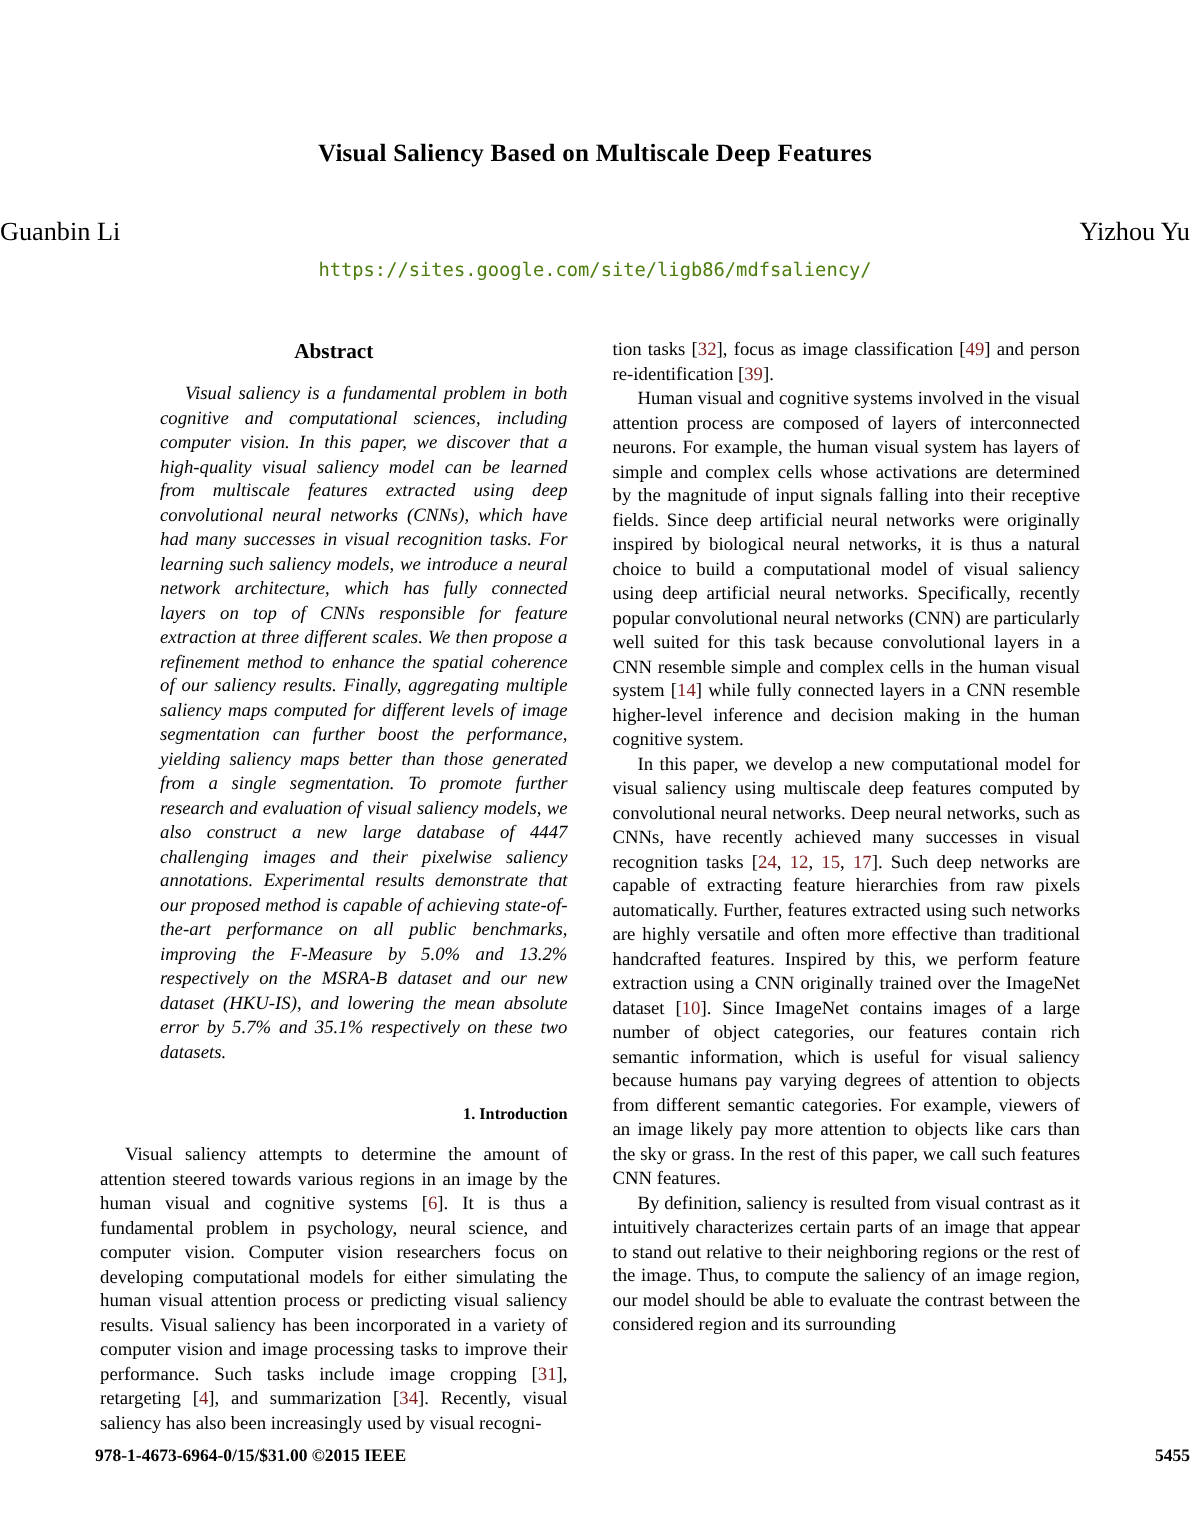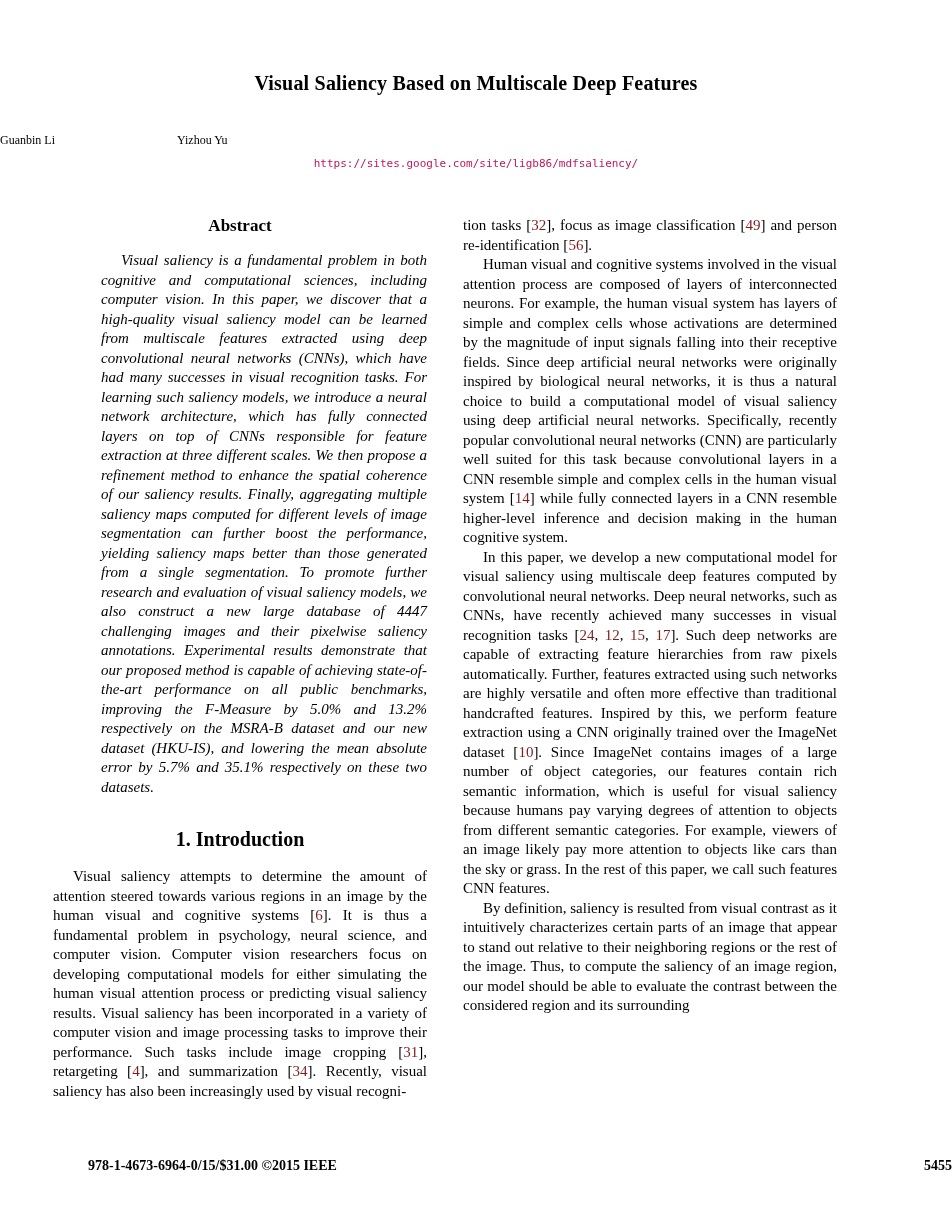--- a/index.html
+++ b/index.html
@@ -7,65 +7,65 @@
     position: relative;
     width: 952px;
     height: 1232px;
     margin: 0 auto;
     background: #ffffff;
     font-family: "Liberation Serif", "DejaVu Serif", serif;
     color: #000000;
     overflow: hidden;
   }
   .title {
-    margin-top: 72px;
+    margin-top: 112px;
     text-align: center;
     font-size: 20px;
     font-weight: bold;
     letter-spacing: 0.2px;
   }
   .authors-row {
     margin-top: 38px;
     display: flex;
-    justify-content: flex-start;
+    justify-content: space-between;
     gap: 122px;
-    font-size: 12px;
+    font-size: 21px;
   }
   .affiliation {
     margin-top: 5px;
     text-align: center;
     font-size: 16.5px;
   }
   .paper-url {
     margin-top: 9px;
     text-align: center;
     font-family: "DejaVu Sans Mono", "Liberation Mono", monospace;
-    font-size: 11px;
-    color: #be185d;
+    font-size: 15px;
+    color: #4d7c0f;
     text-decoration: none;
     display: block;
   }
   .columns {
     margin-top: 46px;
-    padding: 0 53px;
+    padding: 0 80px;
     display: flex;
     gap: 36px;
     align-items: flex-start;
   }
   .col { width: 374px; }
   .abstract-heading {
     margin: 0 0 15px 0;
     text-align: center;
     font-size: 17px;
     font-weight: bold;
   }
   .section-heading {
     margin: 31px 0 16px 0;
-    text-align: center;
-    font-size: 20px;
+    text-align: right;
+    font-size: 13px;
     font-weight: bold;
   }
   p.body-par {
     margin: 0;
     font-size: 15px;
     line-height: 19.5px;
     text-align: justify;
     text-indent: 20px;
   }
   p.noindent { text-indent: 0; }
@@ -75,21 +75,21 @@
   .footer {
     position: absolute;
     top: 1158px;
     left: 0;
     width: 100%;
     font-size: 14px;
     font-weight: bold;
   }
   .footer .copyright {
     position: absolute;
-    left: 88px;
+    left: 76px;
     top: 0;
     white-space: nowrap;
   }
   .footer .pagenum {
     width: 100%;
     text-align: right;
   }
 </style>
 </head>
 <body>
@@ -110,21 +110,21 @@
 
     <div class="col">
       <h2 class="abstract-heading">Abstract</h2>
       <p class="body-par abstract-par"><span>Visual saliency is a fundamental problem in both cognitive and computational sciences, including computer vision. In this paper, we discover that a high-quality visual saliency model can be learned from multiscale features extracted using deep convolutional neural networks (CNNs), which have had many successes in visual recognition tasks. For learning such saliency models, we introduce a neural network architecture, which has fully connected layers on top of CNNs responsible for feature extraction at three different scales. We then propose a refinement method to enhance the spatial coherence of our saliency results. Finally, aggregating multiple saliency maps computed for different levels of image segmentation can further boost the performance, yielding saliency maps better than those generated from a single segmentation. To promote further research and evaluation of visual saliency models, we also construct a new large database of 4447 challenging images and their pixelwise saliency annotations. Experimental results demonstrate that our proposed method is capable of achieving state-of-the-art performance on all public benchmarks, improving the F-Measure by 5.0% and 13.2% respectively on the MSRA-B dataset and our new dataset (HKU-IS), and lowering the mean absolute error by 5.7% and 35.1% respectively on these two datasets.</span></p>
 
       <h3 class="section-heading">1. Introduction</h3>
       <p class="body-par"><span>Visual saliency attempts to determine the amount of attention steered towards various regions in an image by the human visual and cognitive systems [</span><span class="cite">6</span><span>]. It is thus a fundamental problem in psychology, neural science, and computer vision. Computer vision researchers focus on developing computational models for either simulating the human visual attention process or predicting visual saliency results. Visual saliency has been incorporated in a variety of computer vision and image processing tasks to improve their performance. Such tasks include image cropping [</span><span class="cite">31</span><span>], retargeting [</span><span class="cite">4</span><span>], and summarization [</span><span class="cite">34</span><span>]. Recently, visual saliency has also been increasingly used by visual recogni-</span></p>
     </div>
 
     <div class="col">
-      <p class="body-par noindent"><span>tion tasks [</span><span class="cite">32</span><span>], focus as image classification [</span><span class="cite">49</span><span>] and person re-identification [</span><span class="cite">56</span><span>].</span></p>
+      <p class="body-par noindent"><span>tion tasks [</span><span class="cite">32</span><span>], focus as image classification [</span><span class="cite">49</span><span>] and person re-identification [</span><span class="cite">39</span><span>].</span></p>
       <p class="body-par"><span>Human visual and cognitive systems involved in the visual attention process are composed of layers of interconnected neurons. For example, the human visual system has layers of simple and complex cells whose activations are determined by the magnitude of input signals falling into their receptive fields. Since deep artificial neural networks were originally inspired by biological neural networks, it is thus a natural choice to build a computational model of visual saliency using deep artificial neural networks. Specifically, recently popular convolutional neural networks (CNN) are particularly well suited for this task because convolutional layers in a CNN resemble simple and complex cells in the human visual system [</span><span class="cite">14</span><span>] while fully connected layers in a CNN resemble higher-level inference and decision making in the human cognitive system.</span></p>
       <p class="body-par"><span>In this paper, we develop a new computational model for visual saliency using multiscale deep features computed by convolutional neural networks. Deep neural networks, such as CNNs, have recently achieved many successes in visual recognition tasks [</span><span class="cite">24</span><span>, </span><span class="cite">12</span><span>, </span><span class="cite">15</span><span>, </span><span class="cite">17</span><span>]. Such deep networks are capable of extracting feature hierarchies from raw pixels automatically. Further, features extracted using such networks are highly versatile and often more effective than traditional handcrafted features. Inspired by this, we perform feature extraction using a CNN originally trained over the ImageNet dataset [</span><span class="cite">10</span><span>]. Since ImageNet contains images of a large number of object categories, our features contain rich semantic information, which is useful for visual saliency because humans pay varying degrees of attention to objects from different semantic categories. For example, viewers of an image likely pay more attention to objects like cars than the sky or grass. In the rest of this paper, we call such features </span><span class="italic">CNN features</span><span>.</span></p>
       <p class="body-par"><span>By definition, saliency is resulted from visual contrast as it intuitively characterizes certain parts of an image that appear to stand out relative to their neighboring regions or the rest of the image. Thus, to compute the saliency of an image region, our model should be able to evaluate the contrast between the considered region and its surrounding</span></p>
     </div>
 
   </div>
 
   <div class="footer">
     <span class="copyright">978-1-4673-6964-0/15/$31.00 ©2015 IEEE</span>
     <div class="pagenum">5455</div>

